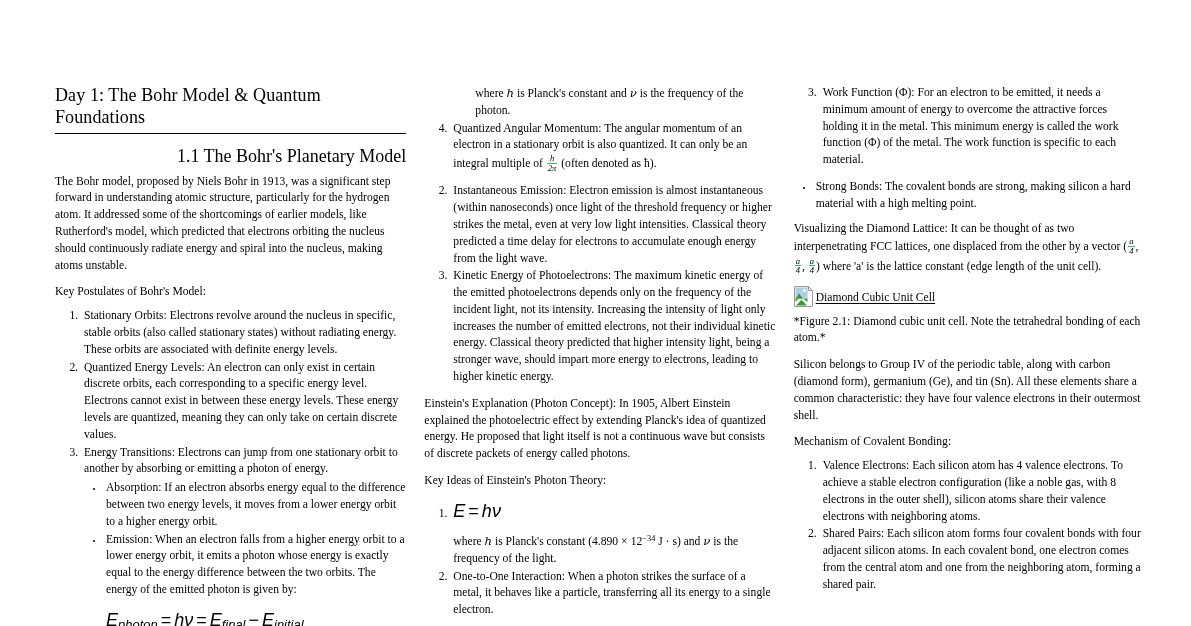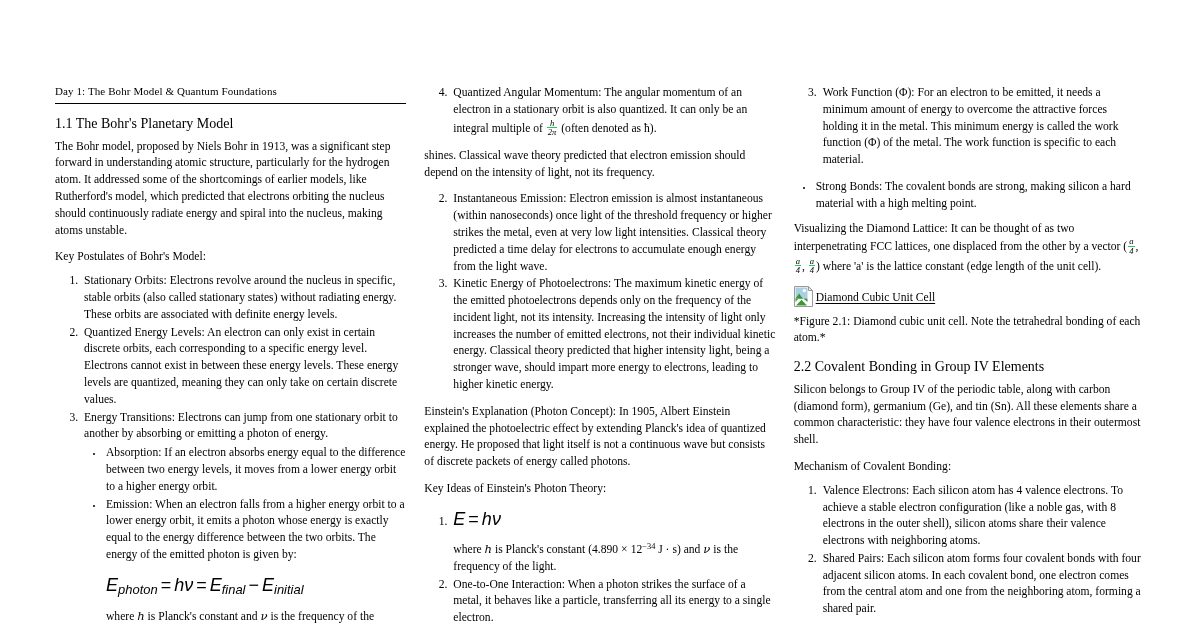--- a/index.html
+++ b/index.html
@@ -29,33 +29,34 @@
     width: 1090px;
     height: 560px;
     column-count: 3;
     column-gap: 18px;
     column-fill: auto;
     font-size: 11.6px;
     line-height: 1.45;
     overflow: hidden;
   }
   h1.doc-title {
-    font-size: 11px;
+    font-size: 18px;
     font-weight: normal;
     margin: 0 0 4px 0;
     padding: 0 0 5px 0;
     border-bottom: 1.5px solid #000;
     line-height: 1.2;
     letter-spacing: .1px;
   }
   h2.sec-title {
-    font-size: 14px;
+    font-size: 18px;
     font-weight: normal;
     margin: 11px 0 6px 0;
     line-height: 1.25;
+    text-align: right;
   }
   p.para {
     margin: 0 0 10px 0;
     text-align: left;
   }
   p.lead {
     margin: 0 0 7px 0;
   }
   ol.numlist {
     margin: 0 0 10px 0;
@@ -179,21 +180,20 @@
             <span><span>where </span><span class="inlmath">h</span><span> is Planck's constant and </span><span class="inlmath">ν</span><span> is the frequency of the photon.</span></span>
           </li>
         </ul>
       </li>
       <li>
         <span>Quantized Angular Momentum: The angular momentum of an electron in a stationary orbit is also quantized. It can only be an integral multiple of</span>
         <span class="frac"><span class="num">h</span><span class="den">2π</span></span><span> (often denoted as ħ).</span>
       </li>
     </ol>
 
-    <p class="para">shines. Classical wave theory predicted that electron emission should depend on the intensity of light, not its frequency.</p>
 
     <ol class="numlist" start="2">
       <li>
         <span>Instantaneous Emission: Electron emission is almost instantaneous (within nanoseconds) once light of the threshold frequency or higher strikes the metal, even at very low light intensities. Classical theory predicted a time delay for electrons to accumulate enough energy from the light wave.</span>
       </li>
       <li>
         <span>Kinetic Energy of Photoelectrons: The maximum kinetic energy of the emitted photoelectrons depends only on the frequency of the incident light, not its intensity. Increasing the intensity of light only increases the number of emitted electrons, not their individual kinetic energy. Classical theory predicted that higher intensity light, being a stronger wave, should impart more energy to electrons, leading to higher kinetic energy.</span>
       </li>
     </ol>
 
@@ -227,21 +227,20 @@
             <path d="M14.5 0.5 V4.5 H18.5 Z" fill="#e8e8e8" stroke="#9a9a9a" stroke-width="1"></path>
             <rect x="1.5" y="1.5" width="12" height="11" fill="#a9cfe4"></rect>
             <circle cx="10.3" cy="4.6" r="1.7" fill="#ffffff"></circle>
             <path d="M1.5 12.5 L5.2 7.6 L8.6 12.5 Z" fill="#3f9637"></path>
             <path d="M1.5 16 L6.4 10.2 L13.5 16 V12.5 H1.5 Z" fill="#3f9637"></path>
             <path d="M2 19.5 L7.5 13.8 L13 19.5 Z" fill="#3f9637"></path>
           </svg></span><span class="imgalt">Diamond Cubic Unit Cell</span></div>
 
     <p class="figcap">*Figure 2.1: Diamond cubic unit cell. Note the tetrahedral bonding of each atom.*</p>
 
-    <h2 class="sec-title">2.2 Covalent Bonding in Group IV Elements</h2>
 
     <p class="para">Silicon belongs to Group IV of the periodic table, along with carbon (diamond form), germanium (Ge), and tin (Sn). All these elements share a common characteristic: they have four valence electrons in their outermost shell.</p>
 
     <p class="lead">Mechanism of Covalent Bonding:</p>
 
     <ol class="numlist">
       <li>
         <span>Valence Electrons: Each silicon atom has 4 valence electrons. To achieve a stable electron configuration (like a noble gas, with 8 electrons in the outer shell), silicon atoms share their valence electrons with neighboring atoms.</span>
       </li>
       <li>

